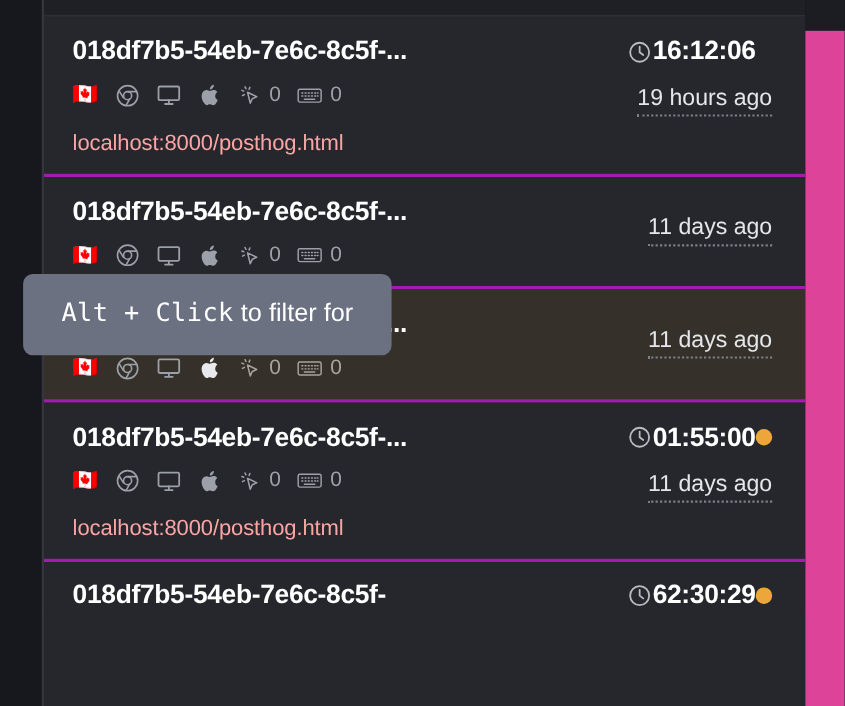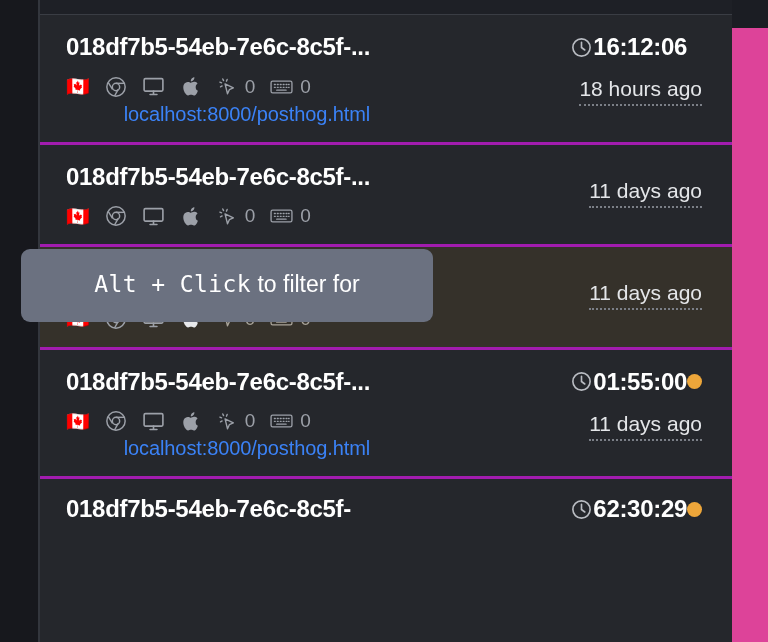--- a/index.html
+++ b/index.html
@@ -88,26 +88,25 @@
     display: inline-flex;
     align-items: center;
     gap: 7px;
     color: #9ca0a8;
     font-size: 19px;
   }
   .highlighted .counter { color: #a9a49a; }
   .apple-hover { color: #e8e9ec !important; }
 
   .url-line {
-    margin-top: 4px;
+    margin-top: 20px;
     font-size: 20px;
-    color: #3b82f6;
+    color: #fca5a5;
     letter-spacing: -0.1px;
     white-space: nowrap;
-    text-align: right;
   }
 
   
   .row-right {
     display: flex;
     flex-direction: column;
     align-items: flex-end;
     flex: 0 0 auto;
     padding-right: 4px;
   }
@@ -142,21 +141,21 @@
     position: absolute;
     left: 712px; top: 0;
     width: 16px; height: 642px;
     background: transparent;
   }
 
   
   .tooltip {
     position: absolute;
     left: 21px; top: 249px;
-    width: 412px;
+    width: 335px;
     padding: 17px 20px 20px 20px;
     background: #6b7180;
     border-radius: 9px;
     text-align: center;
     color: #ffffff;
     z-index: 50;
   }
   .tt-line {
     font-size: 23px;
     line-height: 1.58;
@@ -231,21 +230,21 @@
             <div class="dur-line">
               <span class="ic clock-icon ">
                 <svg width="23" height="23" viewBox="0 0 24 24" fill="none" stroke="currentColor" stroke-width="1.7">
                   <circle cx="12" cy="12" r="9"></circle>
                   <path d="M12 6.6V12l3.4 2.6" stroke-linecap="round"></path>
                 </svg>
               </span>
               <span class="duration">16:12:06</span>
               <span class="dot hidden"></span>
             </div>
-            <div class="ago">18 hours ago</div>
+            <div class="ago">19 hours ago</div>
           </div>
         </div>
         <div class="row">
           <div class="row-left">
             <div class="session-id">018df7b5-54eb-7e6c-8c5f-...</div>
             <div class="icon-strip">
               <span class="ic ic-flag">🇨🇦</span>
               <span class="ic" style="color:#9ca0a8">
                 <svg width="22" height="22" viewBox="0 0 24 24" fill="none" stroke="currentColor" stroke-width="1.6">
                   <circle cx="12" cy="12" r="10"></circle>

